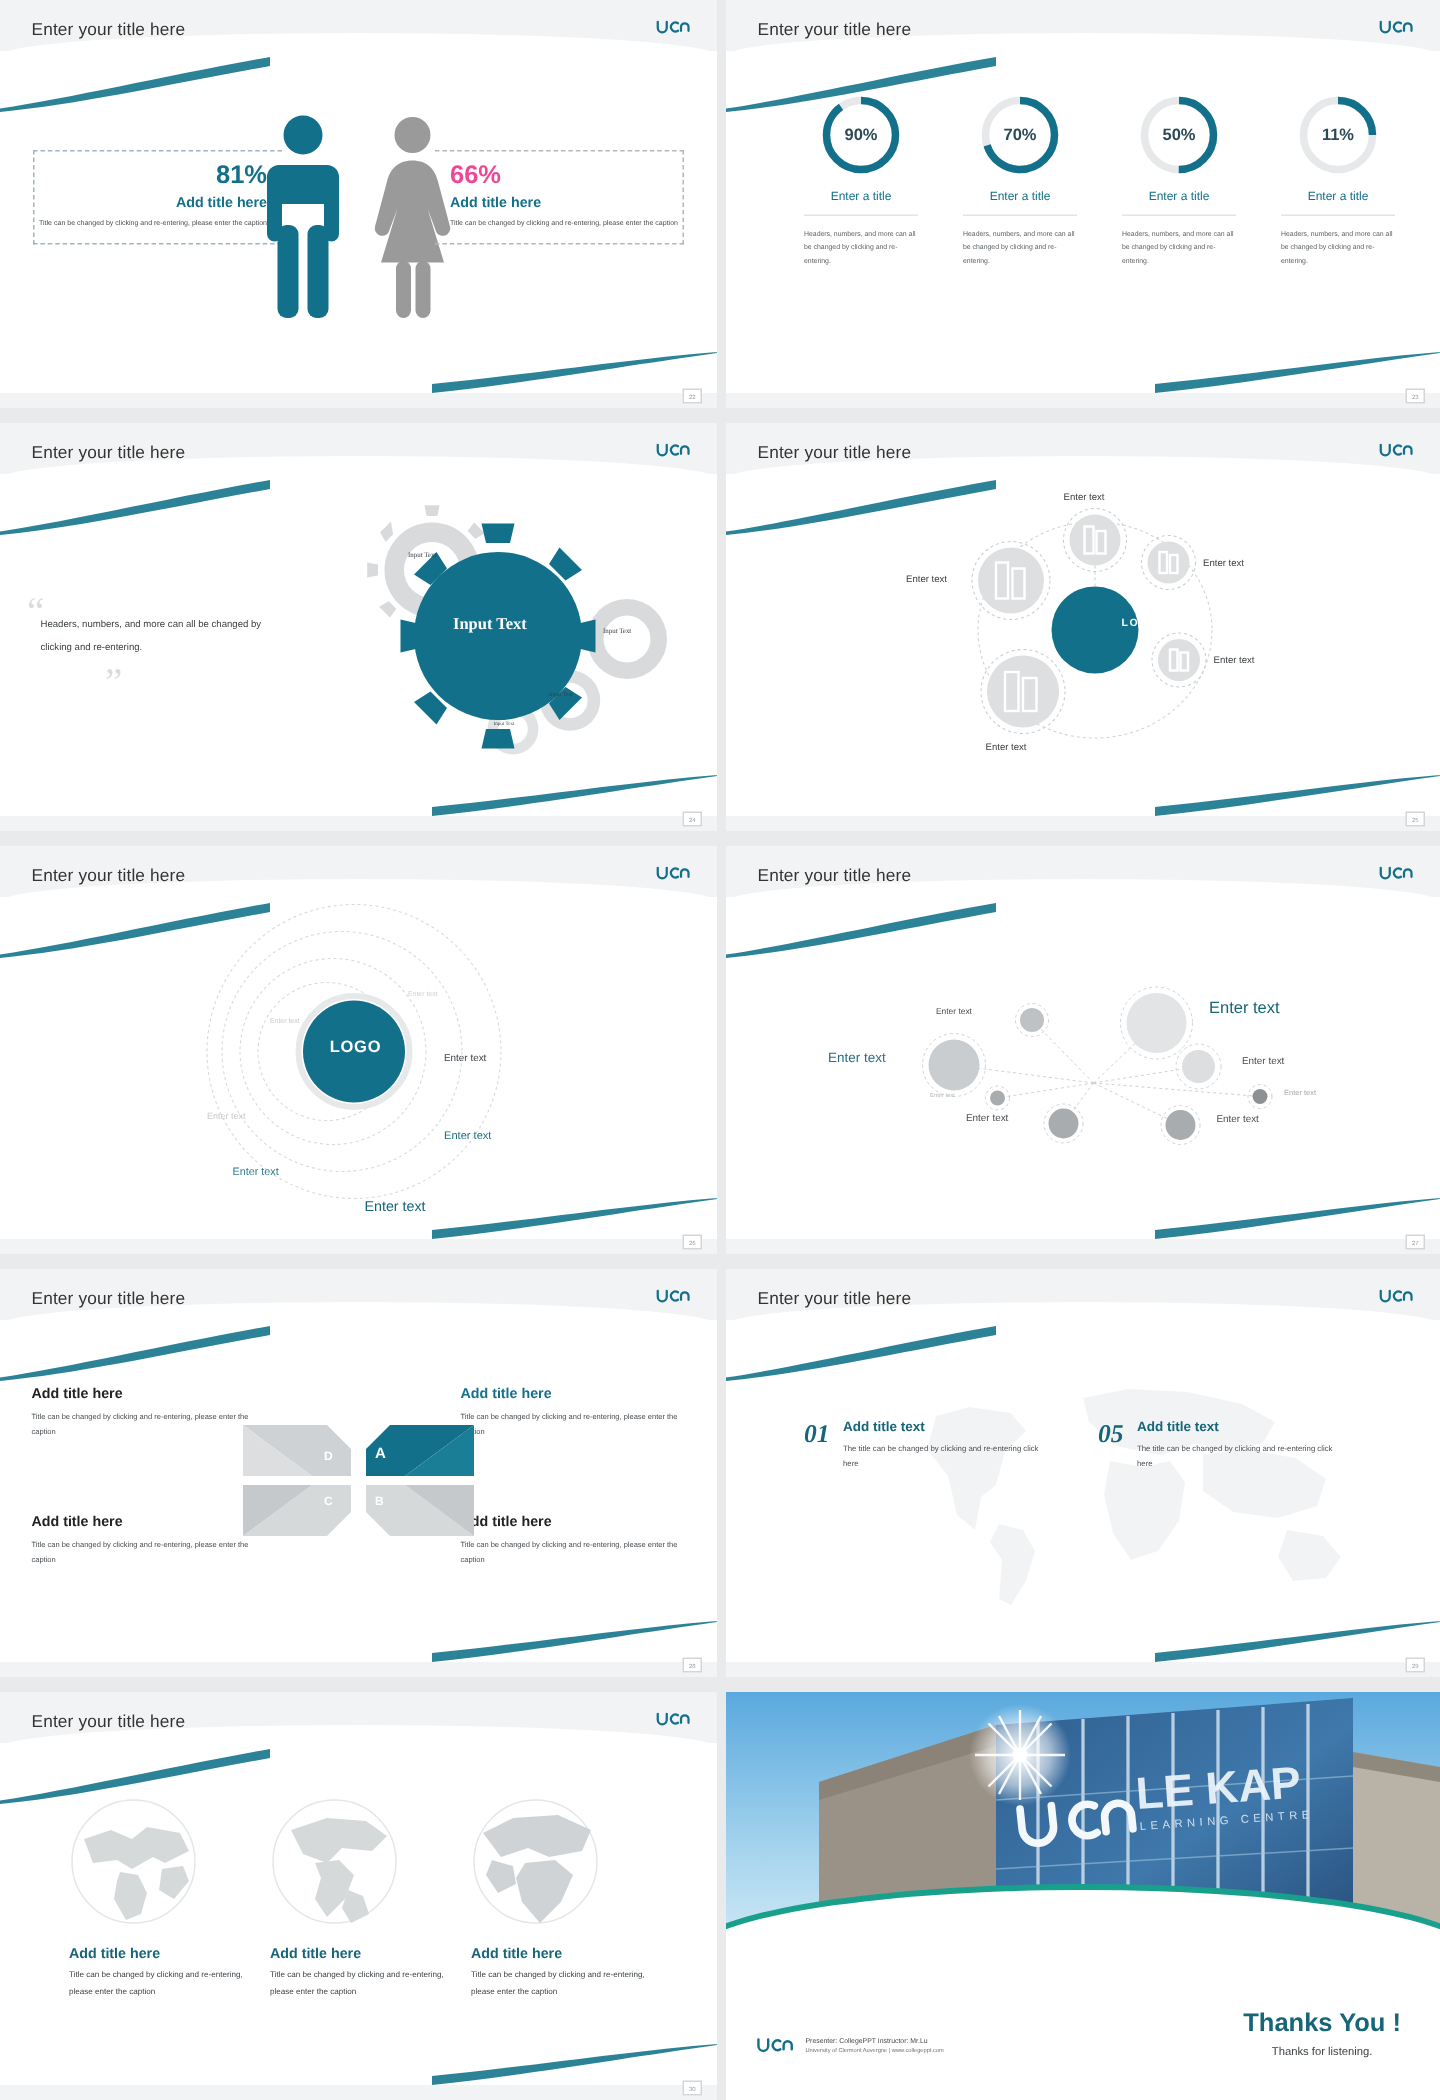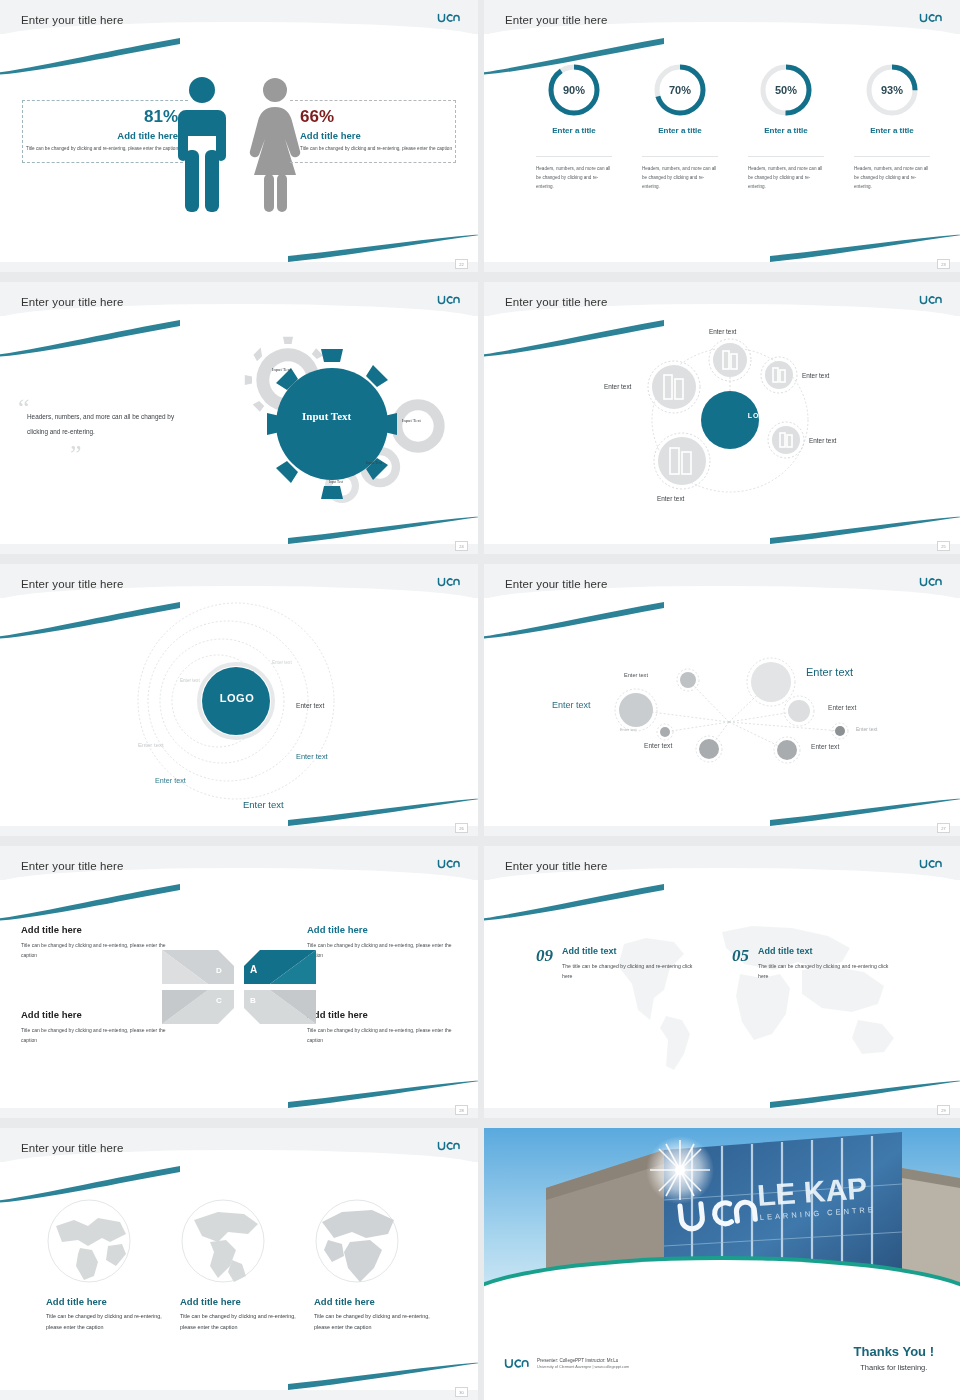--- a/index.html
+++ b/index.html
@@ -14,36 +14,36 @@
   .title{position:absolute;left:21px;top:14px;font-size:11.5px;color:#333;letter-spacing:.1px;}
   .logo{position:absolute;right:17px;top:12px;width:24px;height:12px;}
   .swoosh-tl{position:absolute;left:-30px;top:38px;width:210px;height:38px;overflow:hidden;}
   .swoosh-br{position:absolute;right:-10px;bottom:10px;width:200px;height:28px;overflow:hidden;}
   .pagenum{position:absolute;right:10px;bottom:3px;width:11px;height:8px;border:1px solid #d3d5d7;
            font-size:4px;color:#9aa0a4;display:flex;align-items:center;justify-content:center;background:#fff;}
   .sheet-bottom{position:absolute;left:0;bottom:0;width:100%;height:10px;background:#f2f3f4;}
   
   .s1-wrap{position:absolute;left:0;top:60px;width:100%;height:170px;}
   .s1-num{font-size:17px;font-weight:bold;color:#13708a;}
-  .s1-num.g{color:#7f1d1d;}
+  .s1-num.g{color:#ec4899;}
   .s1-h{font-size:9.5px;font-weight:bold;color:#13708a;margin-top:3px;}
   .s1-p{font-size:4.7px;color:#4a4f53;line-height:1.85;margin-top:4px;}
   .s1-left{position:absolute;left:22px;top:40px;width:155px;text-align:right;
            border-top:1px dashed #9fb6bf;border-left:1px dashed #9fb6bf;border-bottom:1px dashed #9fb6bf;
            padding:6px 10px 8px 0;}
   .s1-right{position:absolute;right:22px;top:40px;width:155px;text-align:left;
             border-top:1px dashed #b5b8ba;border-right:1px dashed #b5b8ba;border-bottom:1px dashed #b5b8ba;
             padding:6px 0 8px 10px;}
   
   .s2-row{position:absolute;left:0;top:62px;width:100%;display:flex;justify-content:space-around;padding:0 26px;box-sizing:border-box;margin-left:11px;}
   .s2-col{width:96px;text-align:center;}
   .s2-donut{position:relative;width:56px;height:56px;margin:0 auto;}
   .s2-pct{position:absolute;inset:0;display:flex;align-items:center;justify-content:center;
           font-size:11px;font-weight:bold;color:#2c4a55;}
-  .s2-t{font-size:8px;font-weight:bold;color:#13708a;margin-top:8px;padding-bottom:21px;
+  .s2-t{font-size:8px;font-weight:normal;color:#13708a;margin-top:8px;padding-bottom:8px;
         border-bottom:1px solid #e2e4e6;display:inline-block;width:76px;}
   .s2-p{font-size:4.6px;color:#5a5f63;line-height:2.0;margin-top:7px;width:76px;margin-left:auto;margin-right:auto;text-align:left;}
   
   .s3-q{position:absolute;left:18px;top:118px;font-size:26px;color:#d9dcde;font-family:"Liberation Serif",serif;line-height:.6;}
   .s3-q2{position:absolute;left:70px;top:165px;font-size:26px;color:#d9dcde;font-family:"Liberation Serif",serif;line-height:.6;}
   .s3-txt{position:absolute;left:27px;top:128px;width:160px;font-size:6.4px;color:#3d4246;line-height:2.3;}
   .s3-gears{position:absolute;left:222px;top:52px;width:240px;height:190px;}
   .gearlbl{position:absolute;text-align:left;font-size:4.6px;color:#3a3f42;line-height:1.25;font-family:Liberation Serif, serif;}
   .gearlbl.big{font-size:11px;font-weight:bold;color:#fff;line-height:1.15;}
   
@@ -70,21 +70,21 @@
   .s9-p{font-size:5.4px;color:#3d4246;line-height:1.95;margin-top:4px;}
   
   .s10{position:absolute;inset:0;background:#fff;}
   .photo{position:absolute;left:0;top:0;width:100%;height:182px;overflow:hidden;
          background:linear-gradient(180deg,#6fb6e3 0%,#9ed0ec 45%,#cfe6f4 100%);}
   .photo-mask{position:absolute;left:-5%;bottom:-40px;width:110%;height:90px;background:#fff;
               border-radius:100% 100% 0 0/100% 100% 0 0;}
   .photo-teal{position:absolute;left:-5%;bottom:-36px;width:110%;height:90px;background:#19a08c;
               border-radius:100% 100% 0 0/100% 100% 0 0;}
   .thanks{position:absolute;right:26px;bottom:28px;text-align:center;}
-  .thanks-h{font-size:13px;font-weight:bold;color:#176579;}
+  .thanks-h{font-size:17px;font-weight:bold;color:#176579;}
   .thanks-p{font-size:7.5px;color:#3d4246;margin-top:4px;}
   .foot{position:absolute;left:20px;bottom:30px;display:flex;align-items:center;gap:7px;}
   .foot-l1{font-size:4.6px;color:#45494c;}
   .foot-l2{font-size:3.8px;color:#6c7174;margin-top:2px;}
 </style>
 </head>
 <body>
 
 <div class="deck">
 
@@ -176,21 +176,21 @@
         </div>
         <div class="s2-t">Enter a title</div>
         <div class="s2-p">Headers, numbers, and more can all be changed by clicking and re-entering.</div>
       </div>
       <div class="s2-col">
         <div class="s2-donut">
           <svg viewBox="0 0 56 56" width="56" height="56">
             <circle cx="28" cy="28" r="23" fill="none" stroke="#E6E8E9" stroke-width="5"></circle>
             <circle cx="28" cy="28" r="23" fill="none" stroke="#13708A" stroke-width="5" stroke-dasharray="36.1 144.5" stroke-linecap="butt" transform="rotate(-90 28 28)"></circle>
           </svg>
-          <div class="s2-pct">93%</div>
+          <div class="s2-pct">11%</div>
         </div>
         <div class="s2-t">Enter a title</div>
         <div class="s2-p">Headers, numbers, and more can all be changed by clicking and re-entering.</div>
       </div>
     </div>
     <svg class="swoosh-br" viewBox="0 0 200 28" preserveAspectRatio="none">
       <path d="M200 0 C140 8 60 22 0 28 L0 22 C62 16 140 4 198 0 Z" fill="#2c8296"></path>
     </svg>
     <div class="sheet-bottom"></div>
     <div class="pagenum">23</div>
@@ -511,21 +511,21 @@
       <g fill="#E7E9EA">
         <path d="M30 28 l22 -6 l28 4 l10 12 l-14 14 l-6 22 l-10 8 l-4 22 l-12 -10 l-6 -26 l-14 -18 l6 -22z"></path>
         <path d="M72 100 l16 4 l8 14 l-6 20 l-10 16 l-8 -4 l2 -26 l-8 -12z"></path>
         <path d="M128 16 l30 -6 l40 2 l36 8 l22 12 l-8 14 l-24 6 l-20 -6 l-24 8 l-30 -6 l-18 -16z"></path>
         <path d="M146 58 l22 4 l18 -4 l10 14 l-4 26 l-14 20 l-18 6 l-12 -18 l-6 -26 l4 -22z"></path>
         <path d="M208 54 l28 -4 l34 6 l20 14 l-6 18 l-26 8 l-30 -4 l-20 -14z"></path>
         <path d="M264 104 l24 4 l12 14 l-10 14 l-22 2 l-10 -16z"></path>
       </g>
     </svg>
     <div style="position:absolute;left:52px;top:100px;display:flex;align-items:flex-start;gap:9px;">
-      <div class="s8-num">09</div>
+      <div class="s8-num">01</div>
       <div>
         <div class="s8-h">Add title text</div>
         <div class="s8-p">The title can be changed by clicking and re-entering click here</div>
       </div>
     </div>
     <div style="position:absolute;left:248px;top:100px;display:flex;align-items:flex-start;gap:9px;">
       <div class="s8-num">05</div>
       <div>
         <div class="s8-h">Add title text</div>
         <div class="s8-p">The title can be changed by clicking and re-entering click here</div>

